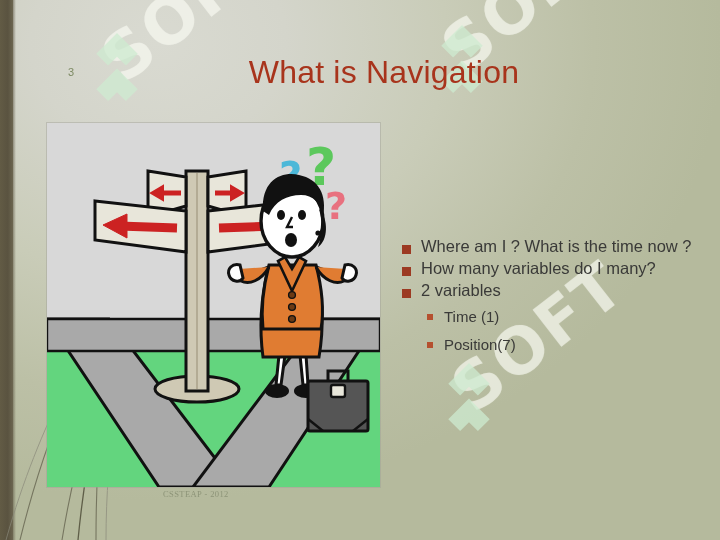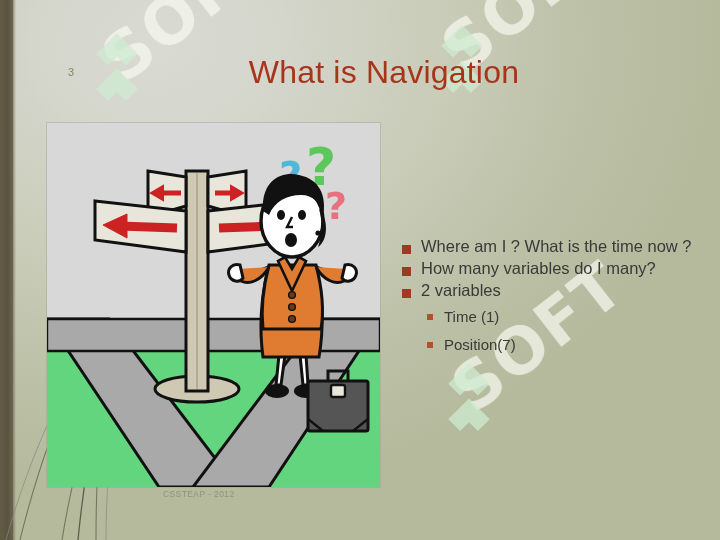--- a/index.html
+++ b/index.html
@@ -178,21 +178,21 @@
   }
 
   
   .footer {
     position: absolute;
     left: 163px;
     top: 489px;
     font-size: 8.5px;
     color: #8d9478;
     letter-spacing: 0.4px;
-    font-family: Liberation Sans, sans-serif;
+    font-family: Liberation Serif, serif;
   }
 </style>
 </head>
 <body>
 
 <div id="slide">
 
   <div class="bg-gradient"></div>
 
   <div class="left-band"></div>

